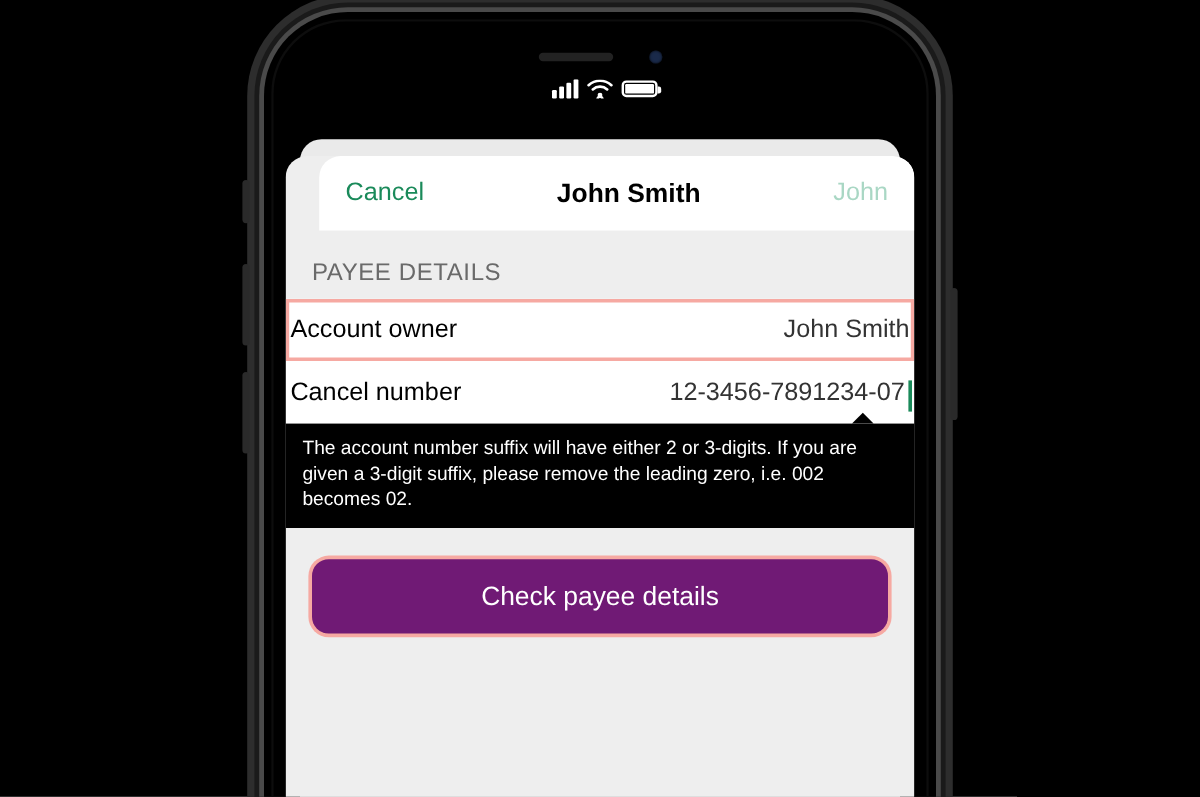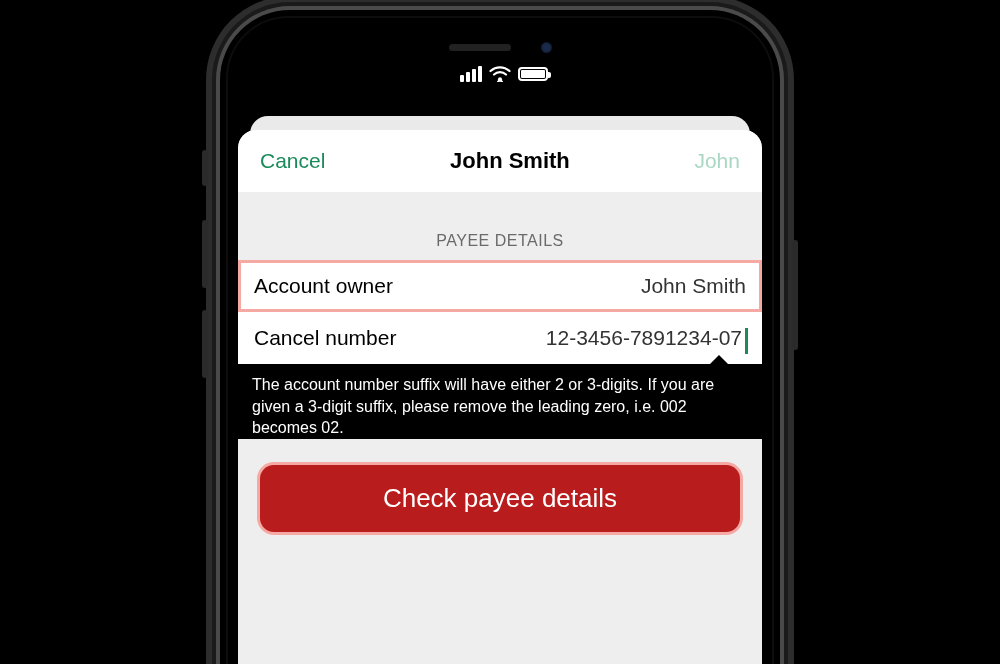--- a/index.html
+++ b/index.html
@@ -110,75 +110,75 @@
   }
 
   .navbar {
     height: 62px;
     background: #fff;
     display: flex;
     align-items: center;
     justify-content: space-between;
     padding: 16px 22px;
     border-radius: 18px 18px 0 0;
+    margin-left: 28px;
   }
   .nav-left  { color: #1a8a5a; font-size: 21px; }
   .nav-title { color: #000; font-size: 22px; font-weight: 700; }
   .nav-right { color: #a9d7c4; font-size: 21px; font-weight: 500; }
 
   .section-header {
-    padding: 40px 22px 10px;
+    padding: 24px 22px 10px;
     color: #6a6a6a;
-    font-size: 16px;
+    font-size: 20px;
     letter-spacing: 0.5px;
-    text-align: center;
   }
 
   .row-group { background: #fff; }
   .row {
     display: flex;
     justify-content: space-between;
     align-items: center;
-    padding: 14px 16px;
+    padding: 14px 4px;
     font-size: 21px;
   }
   .row .label { color: #000; }
   .row .value { color: #333; }
   .row.highlight { box-shadow: inset 0 0 0 3px #f6a9a2; }
   .row + .row { border-top: 0; }
 
   .acct-value { position: relative; padding-right: 4px; }
   .cursor {
     position: absolute; right: -2px; top: 2px; bottom: -4px;
     width: 3px; background: #1a8a5a;
   }
 
   .tooltip {
     background: #000;
     color: #fff;
     font-size: 16px;
     line-height: 1.35;
-    padding: 10px 14px 0;
+    padding: 10px 14px 12px;
     position: relative;
   }
   .tooltip::before {
     content: "";
     position: absolute;
     top: -9px; right: 34px;
     border-left: 9px solid transparent;
     border-right: 9px solid transparent;
     border-bottom: 9px solid #000;
   }
 
   .cta-wrap { padding: 26px 22px; }
   .cta {
     width: 100%;
-    background: #b91c1c;
+    background: #701a75;
     color: #fff;
-    font-size: 26px;
+    font-size: 22px;
     font-weight: 500;
     border: none;
     border-radius: 14px;
     padding: 18px 0;
     box-shadow: 0 0 0 3px #f6a9a2;
     cursor: pointer;
   }
 </style>
 </head>
 <body>

